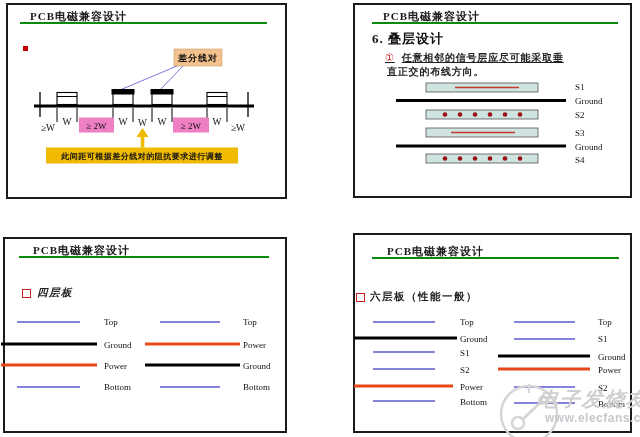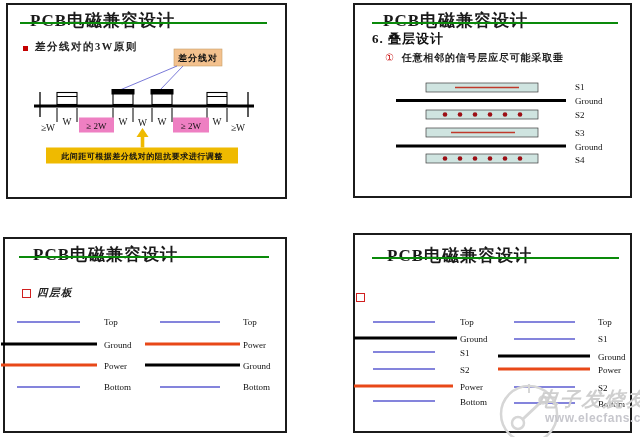--- a/index.html
+++ b/index.html
@@ -1,19 +1,19 @@
 <!DOCTYPE html>
 <html><head>
 <meta charset="utf-8">
 <style>
   html,body{margin:0;padding:0;}
   body{width:640px;height:437px;background:#ffffff;position:relative;overflow:hidden;
        font-family:"Liberation Serif","DejaVu Serif",serif;}
   .slide{position:absolute;background:#fff;border:2px solid #1b1b1b;box-sizing:border-box;}
-  .slide-title{position:absolute;font-weight:bold;font-size:17px;color:#1a1a1a;
+  .slide-title{position:absolute;font-weight:bold;font-size:11px;color:#1a1a1a;
                letter-spacing:1px;white-space:nowrap;}
   .rule{position:absolute;height:2px;background:#0a8a0a;}
   .bullet-sq{position:absolute;width:5px;height:5px;background:#c40000;}
   .bullet-open-sq{position:absolute;width:7px;height:7px;border:1.5px solid #d02020;background:#fff;}
   .bullet-text{position:absolute;font-weight:bold;font-size:10.5px;color:#222;
                letter-spacing:1.5px;white-space:nowrap;}
   .tr-heading{position:absolute;font-weight:bold;font-size:13px;color:#111;
               letter-spacing:1px;white-space:nowrap;}
   .tr-body{position:absolute;font-weight:bold;font-size:10px;color:#222;
            letter-spacing:0.8px;white-space:nowrap;}
@@ -25,21 +25,20 @@
   .wm-url{position:absolute;font-weight:bold;font-size:12px;color:#c7c7cd;
           letter-spacing:0.5px;white-space:nowrap;font-family:"Liberation Sans",sans-serif;}
 </style>
 </head>
 <body>
 
 <div class="slide" style="left:6px;top:3px;width:281px;height:196px;">
   <div class="slide-title" style="left:22px;top:4px;">PCB电磁兼容设计</div>
   <div class="rule" style="left:12px;top:17px;width:247px;"></div>
   <div class="bullet-sq" style="left:15px;top:41px;"></div>
-  <div class="bullet-text" style="left:27px;top:35px;">差分线对的3W原则</div>
 
   <svg class="diagram" width="277" height="192" viewBox="0 0 277 192">
 
     <rect x="166" y="44" width="48" height="17" fill="#f3c18e" stroke="#caa06a" stroke-width="0.6"></rect>
     <text x="190" y="56" text-anchor="middle" font-size="9" font-weight="bold" letter-spacing="1">差分线对</text>
     <line x1="169" y1="61" x2="112" y2="85" stroke="#6a6ad4" stroke-width="0.9"></line>
     <line x1="175" y1="61" x2="152" y2="85" stroke="#6a6ad4" stroke-width="0.9"></line>
 
     <line x1="26" y1="101" x2="246" y2="101" stroke="#000" stroke-width="3"></line>
     <line x1="32" y1="87" x2="32" y2="112" stroke="#000" stroke-width="1.3"></line>
@@ -89,23 +88,24 @@
     <rect x="132.7" y="131" width="3.6" height="11.5" fill="#efba00"></rect>
     <rect x="38" y="142.5" width="192" height="16" fill="#efba00"></rect>
     <text x="134" y="153.5" text-anchor="middle" font-size="8" font-weight="bold" fill="#8b1a00" letter-spacing="0.5">此间距可根据差分线对的阻抗要求进行调整</text>
   </svg>
 </div>
 
 <div class="slide" style="left:353px;top:3px;width:279px;height:195px;">
   <div class="slide-title" style="left:28px;top:4px;">PCB电磁兼容设计</div>
   <div class="rule" style="left:17px;top:17px;width:246px;"></div>
   <div class="tr-heading" style="left:17px;top:25px;">6. 叠层设计</div>
-  <div class="tr-body" style="left:30px;top:46px;">
+  <div class="tr-body" style="left:30px;top:46px;text-decoration:underline;">
     <span class="tr-marker">①</span><span>任意相邻的信号层应尽可能采取垂</span>
   </div>
+  <div class="tr-body" style="left:32px;top:60px;">直正交的布线方向。</div>
 
   <svg class="diagram" width="275" height="191" viewBox="0 0 275 191">
 
     <rect x="71" y="78" width="112" height="9" fill="#cfe4e0" stroke="#3c3c3c" stroke-width="0.7"></rect>
     <line x1="100" y1="82.5" x2="164" y2="82.5" stroke="#c0392b" stroke-width="1.5"></line>
 
     <line x1="41" y1="95.5" x2="211" y2="95.5" stroke="#000" stroke-width="3.2"></line>
 
     <rect x="71" y="105" width="112" height="9" fill="#cfe4e0" stroke="#3c3c3c" stroke-width="0.7"></rect>
     <g fill="#9c1016">
@@ -166,20 +166,21 @@
     <text x="238" y="109" font-size="9">Power</text>
     <text x="238" y="130" font-size="9">Ground</text>
     <text x="238" y="151" font-size="9">Bottom</text>
   </svg>
 </div>
 
 <div class="slide" style="left:353px;top:233px;width:279px;height:200px;">
   <div class="slide-title" style="left:32px;top:9px;">PCB电磁兼容设计</div>
   <div class="rule" style="left:17px;top:22px;width:247px;"></div>
   <div class="bullet-open-sq" style="left:1px;top:58px;"></div>
+  <div class="bullet-text" style="left:15px;top:55px;">六层板（性能一般）</div>
 
   <svg class="diagram" width="275" height="196" viewBox="0 0 275 196">
 
     <line x1="18" y1="87" x2="80" y2="87" stroke="#5b5bd0" stroke-width="1.4"></line>
     <line x1="-1" y1="103" x2="102" y2="103" stroke="#000" stroke-width="3.2"></line>
     <line x1="18" y1="117" x2="80" y2="117" stroke="#5b5bd0" stroke-width="1.4"></line>
     <line x1="18" y1="134" x2="80" y2="134" stroke="#5b5bd0" stroke-width="1.4"></line>
     <line x1="-1" y1="151" x2="98" y2="151" stroke="#e84818" stroke-width="3.2"></line>
     <line x1="18" y1="166" x2="80" y2="166" stroke="#5b5bd0" stroke-width="1.4"></line>
     <text x="105" y="90" font-size="9">Top</text>

